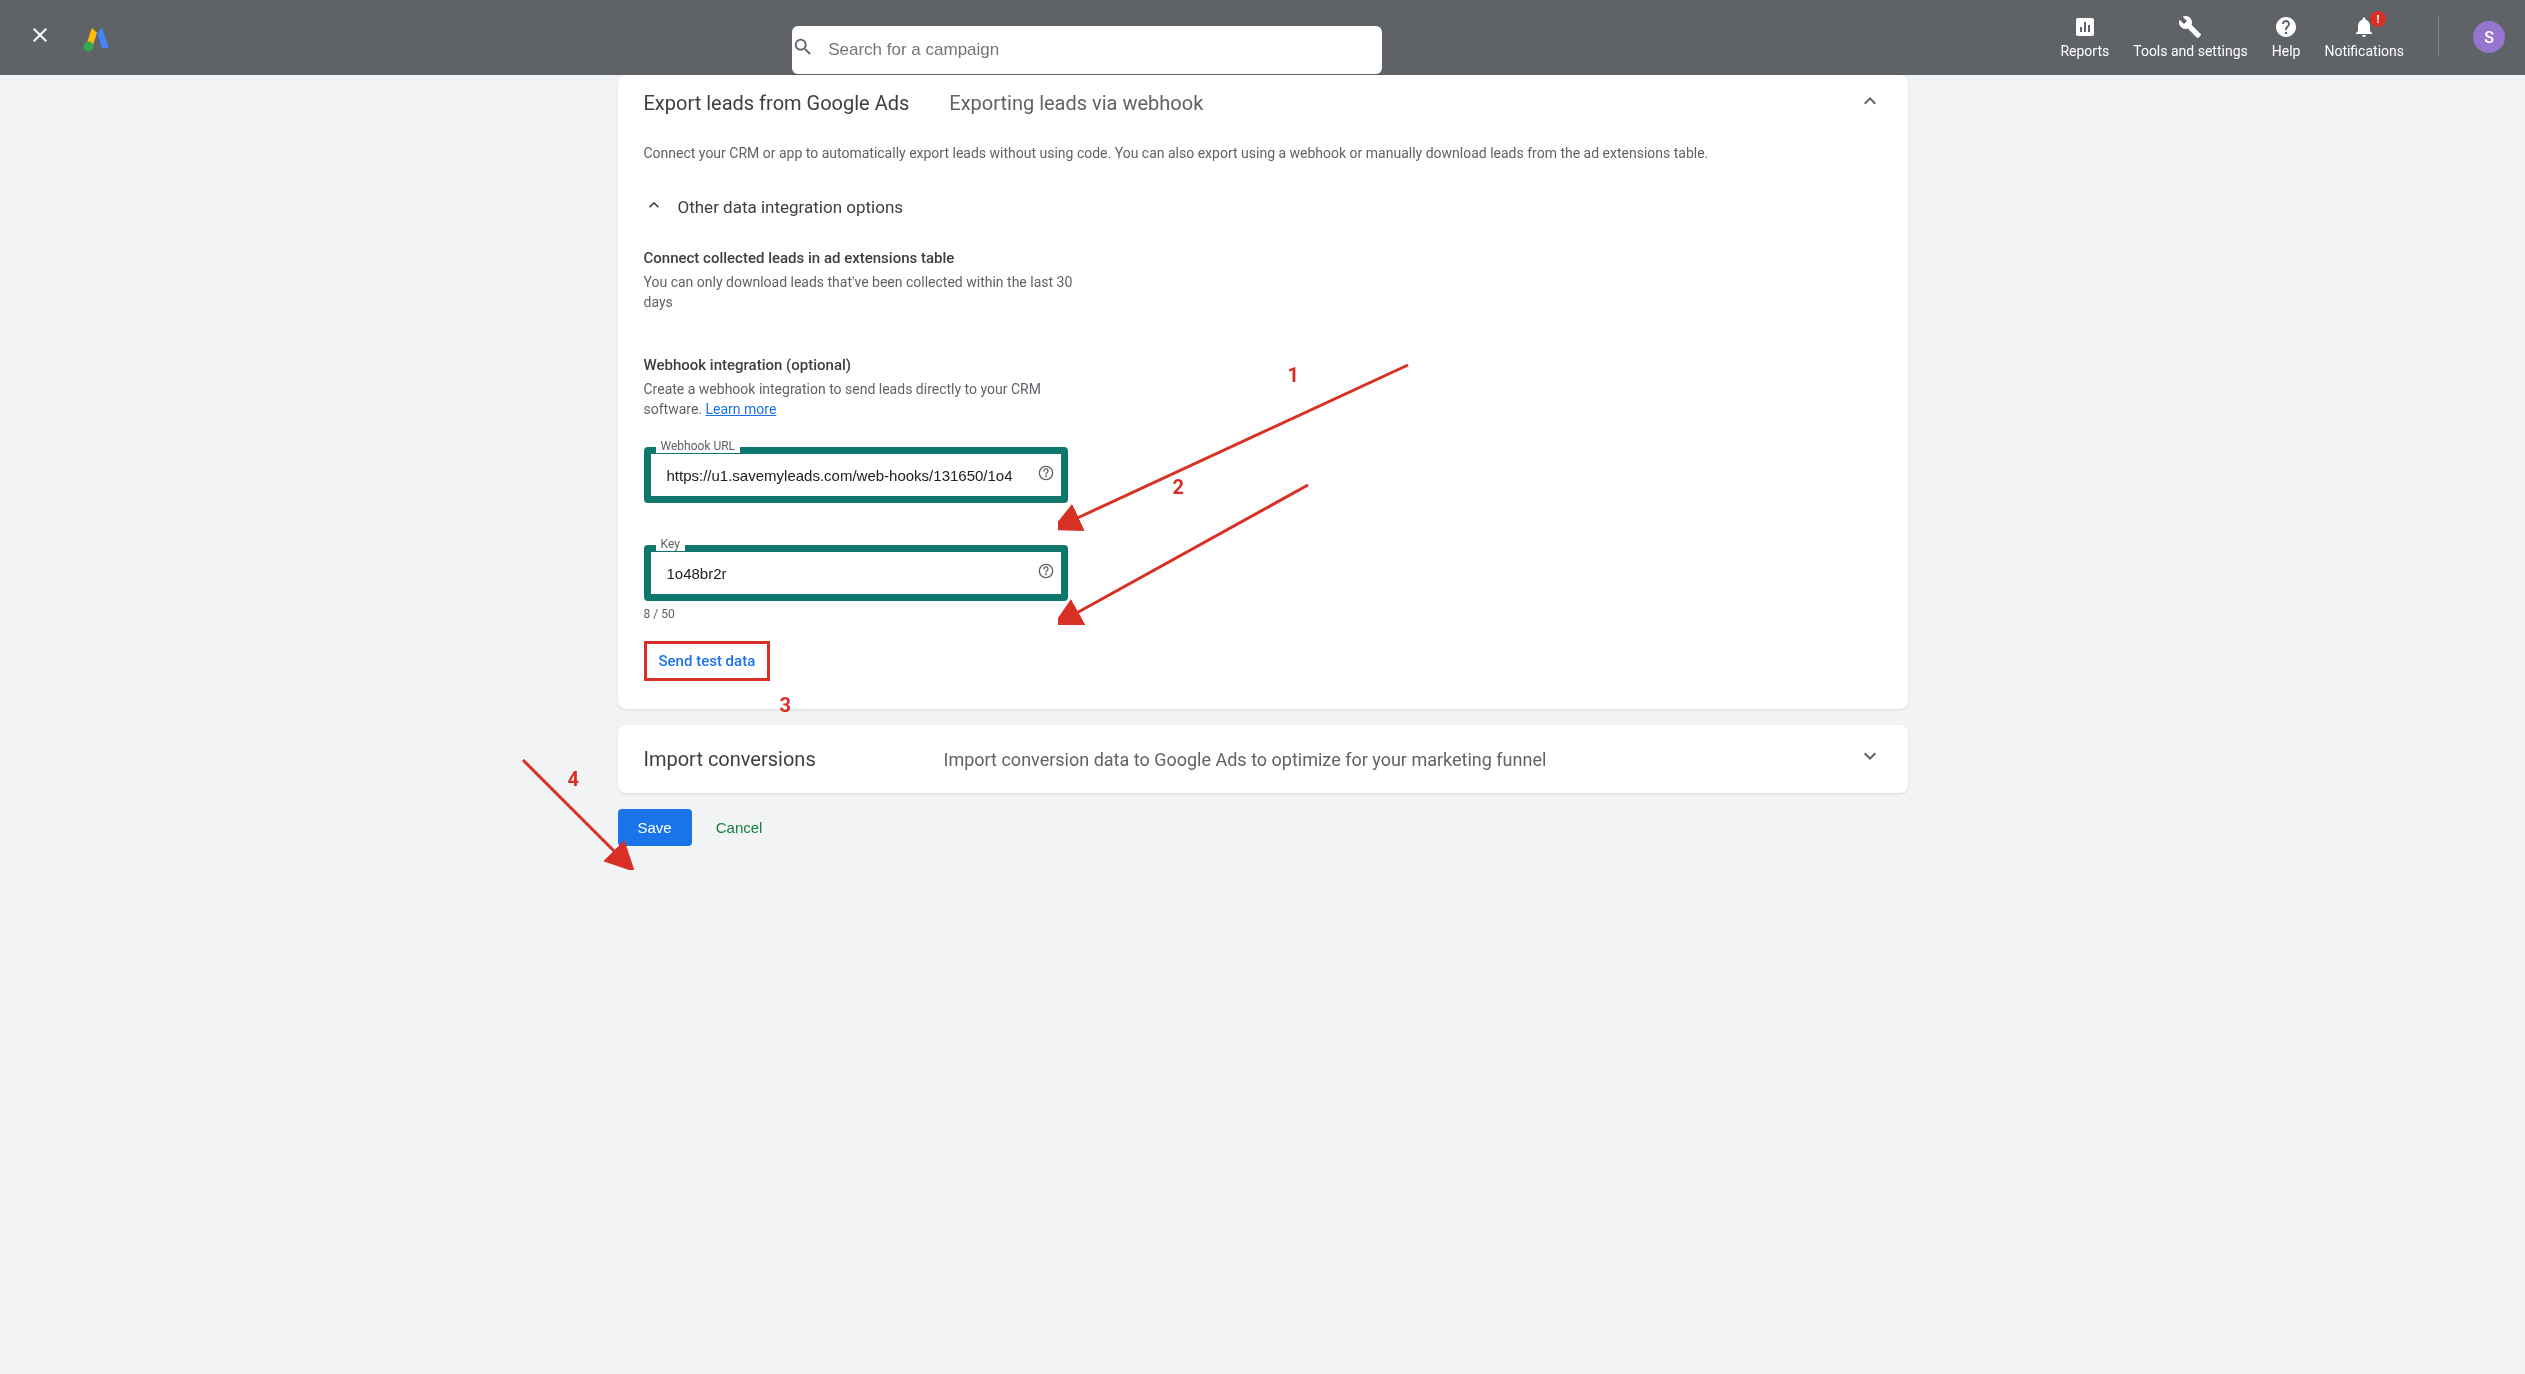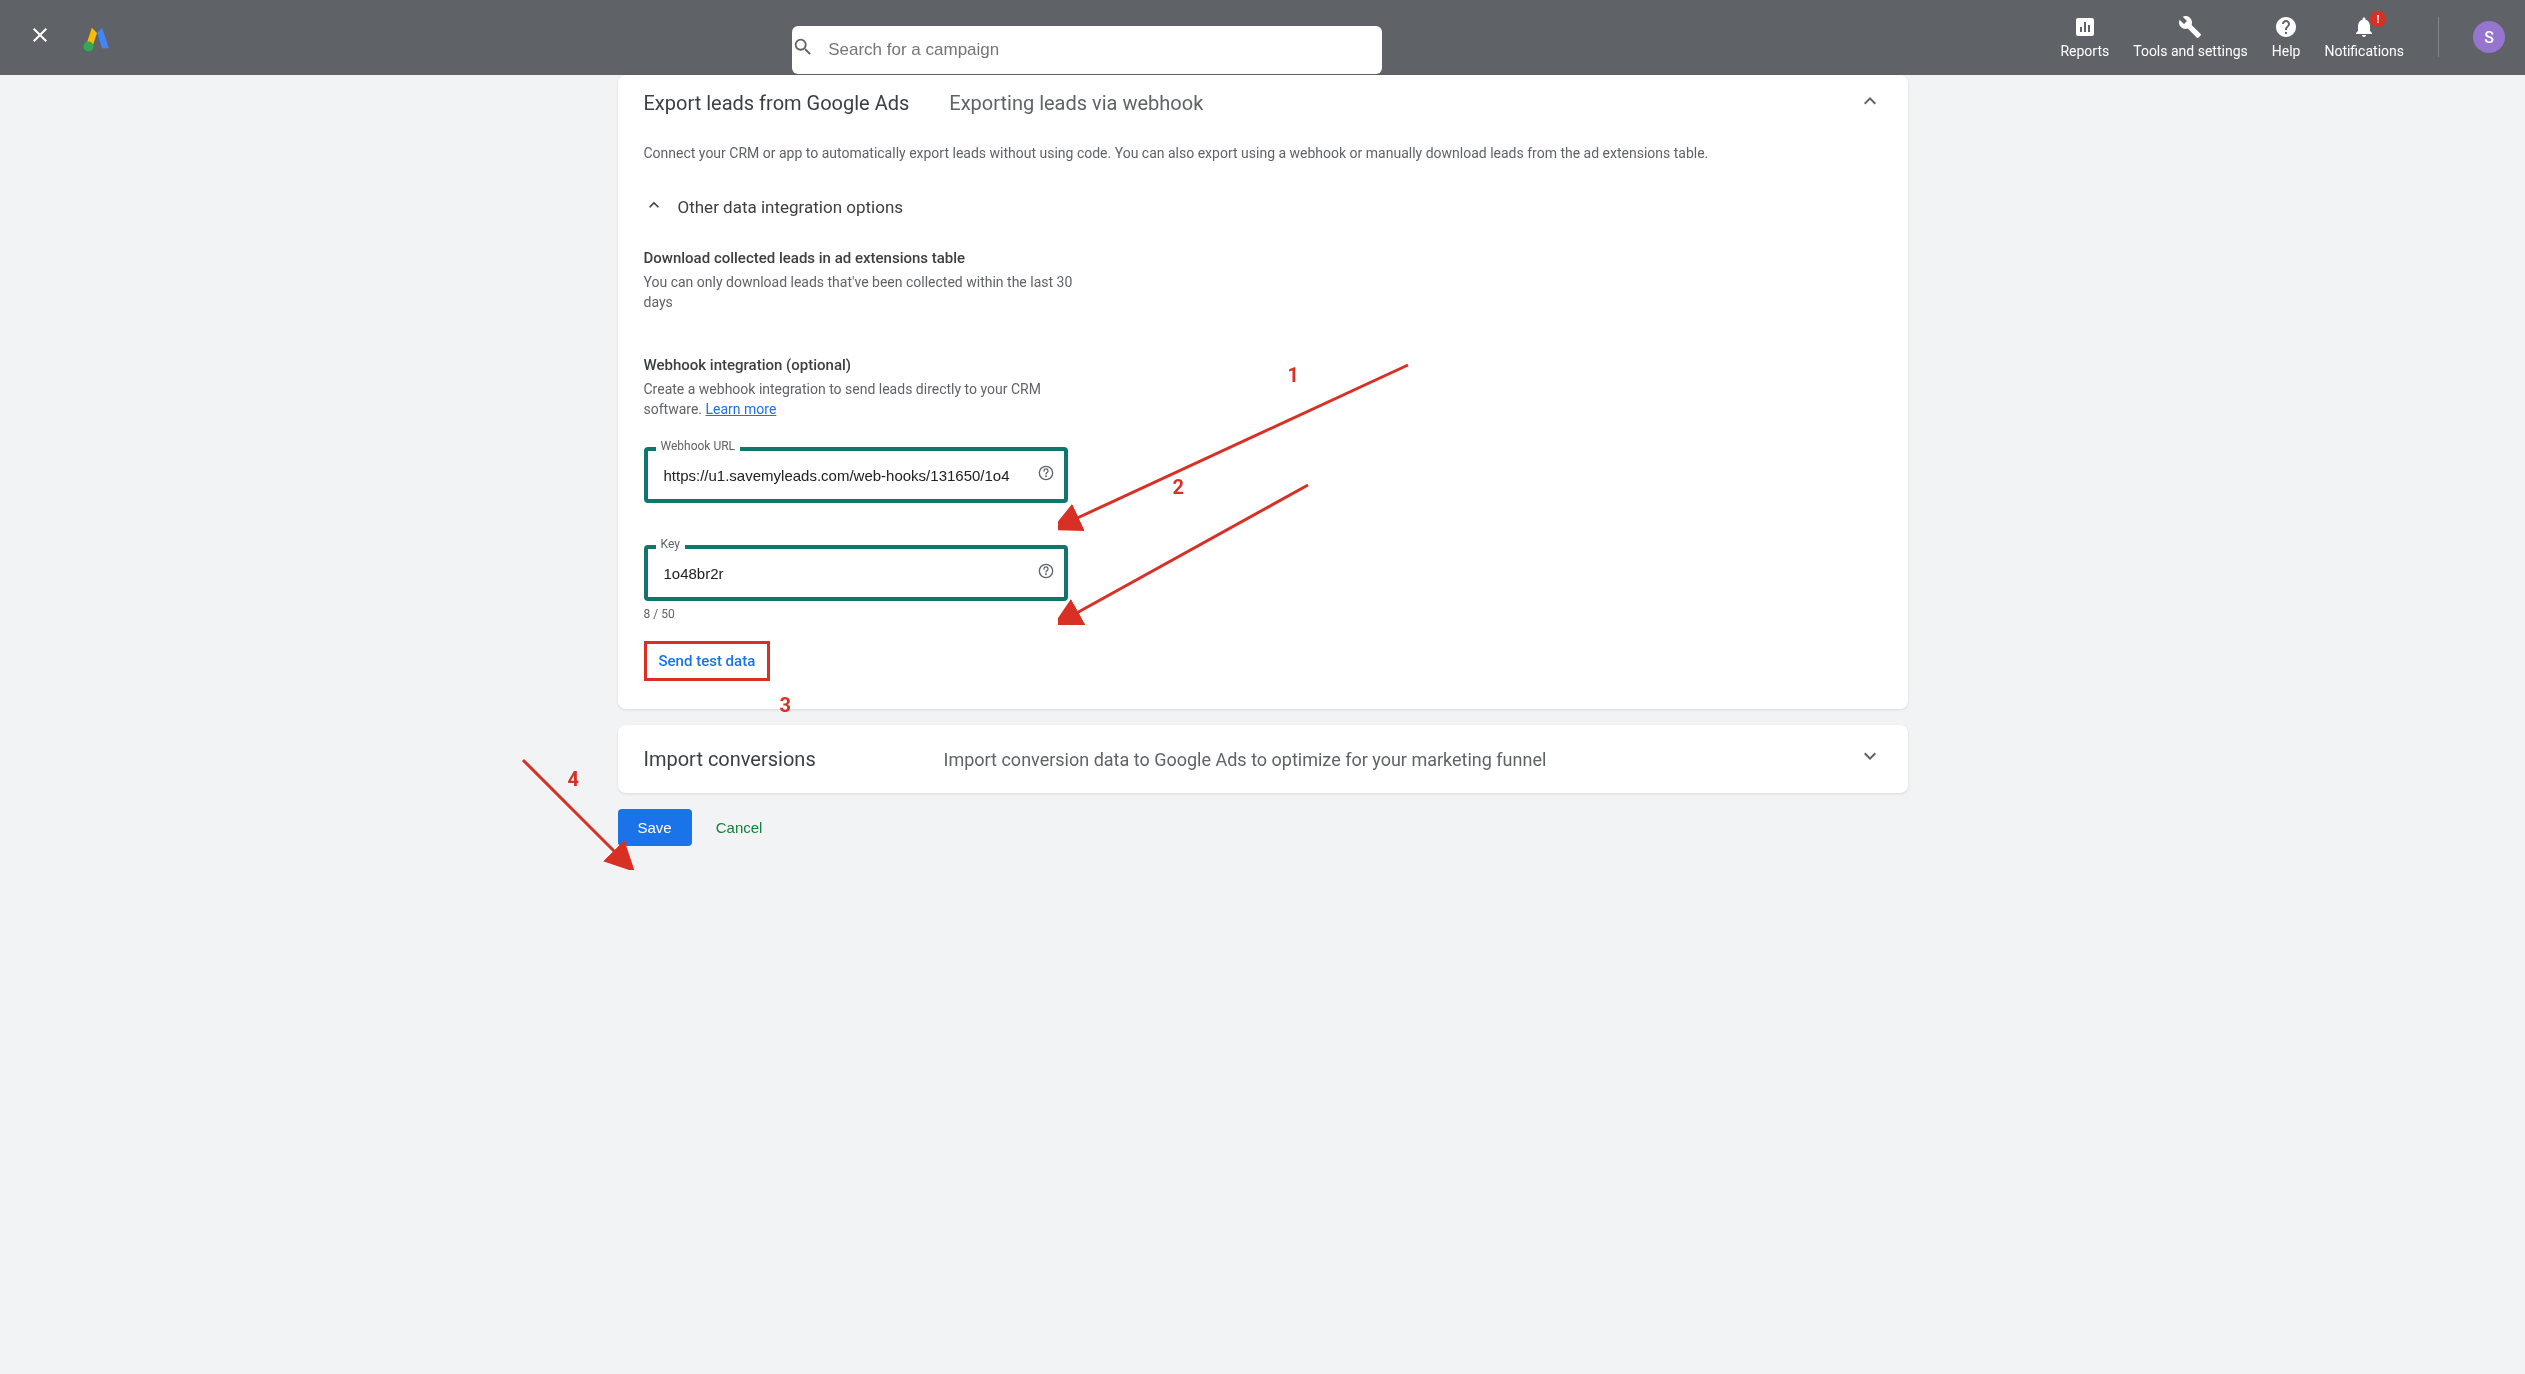--- a/index.html
+++ b/index.html
@@ -201,21 +201,21 @@
       top: -8px;
       left: 12px;
       background: white;
       padding: 0 5px;
       font-size: 12px;
       color: #5f6368;
     }
     .text-field-input {
       width: 100%;
       height: 56px;
-      border: 4px solid #0f766e;
+      border: 7px solid #0f766e;
       border-radius: 4px;
       padding: 0 44px 0 16px;
       font-size: 15px;
       color: #202124;
       outline: none;
     }
     .text-field-help {
       position: absolute;
       right: 14px;
       top: 50%;
@@ -397,21 +397,21 @@
         <span>
           <svg width="20" height="20" viewBox="0 0 24 24" fill="#3c4043">
               <path d="M7.41 15.41L12 10.83l4.59 4.58L18 14l-6-6-6 6z"></path>
             </svg>
         </span>
         <span>Other data integration options</span>
       </div>
     </div>
     
     <div class="section-block">
-      <div class="section-title">Download collected leads in ad extensions table</div>
+      <div class="section-title">Connect collected leads in ad extensions table</div>
       <div class="section-desc">You can only download leads that've been collected within the last 30 days</div>
     </div>
     
     <div class="section-block" style="margin-top:44px;">
       <div class="section-title">Webhook integration (optional)</div>
       <div class="section-desc">
         <span>Create a webhook integration to send leads directly to your CRM software. </span><span class="link">Learn more</span>
       </div>
     </div>
     

